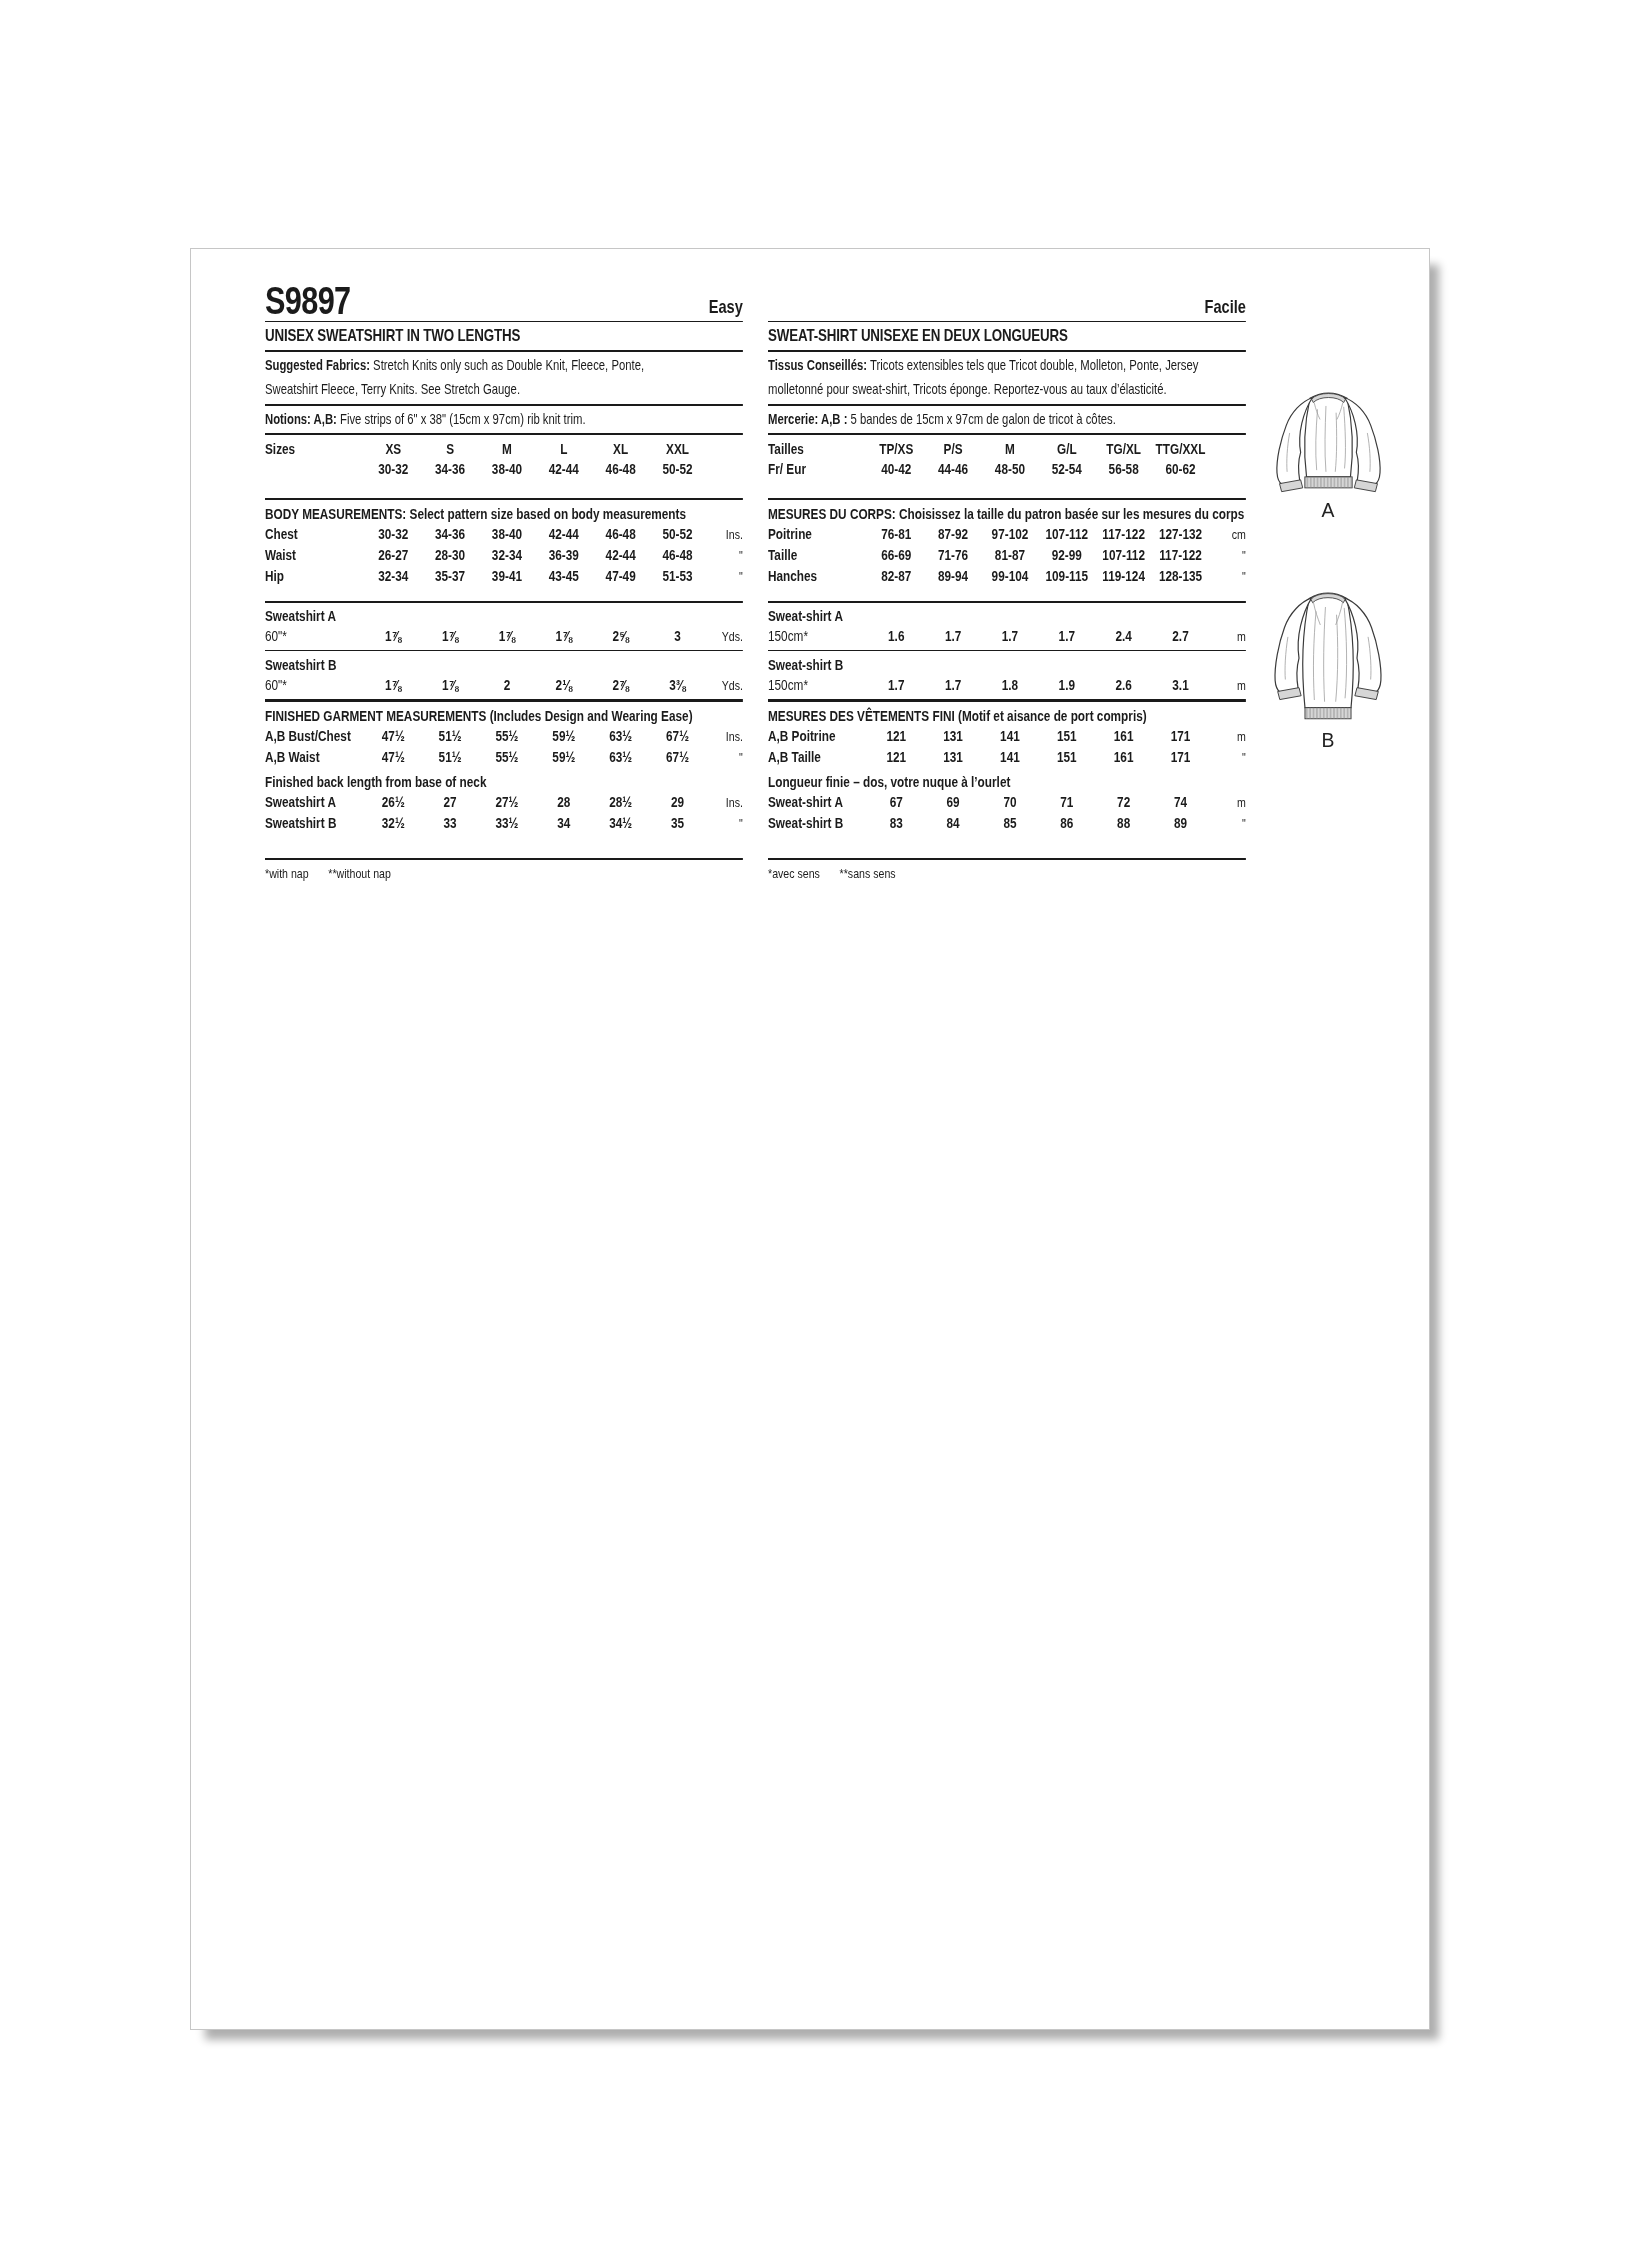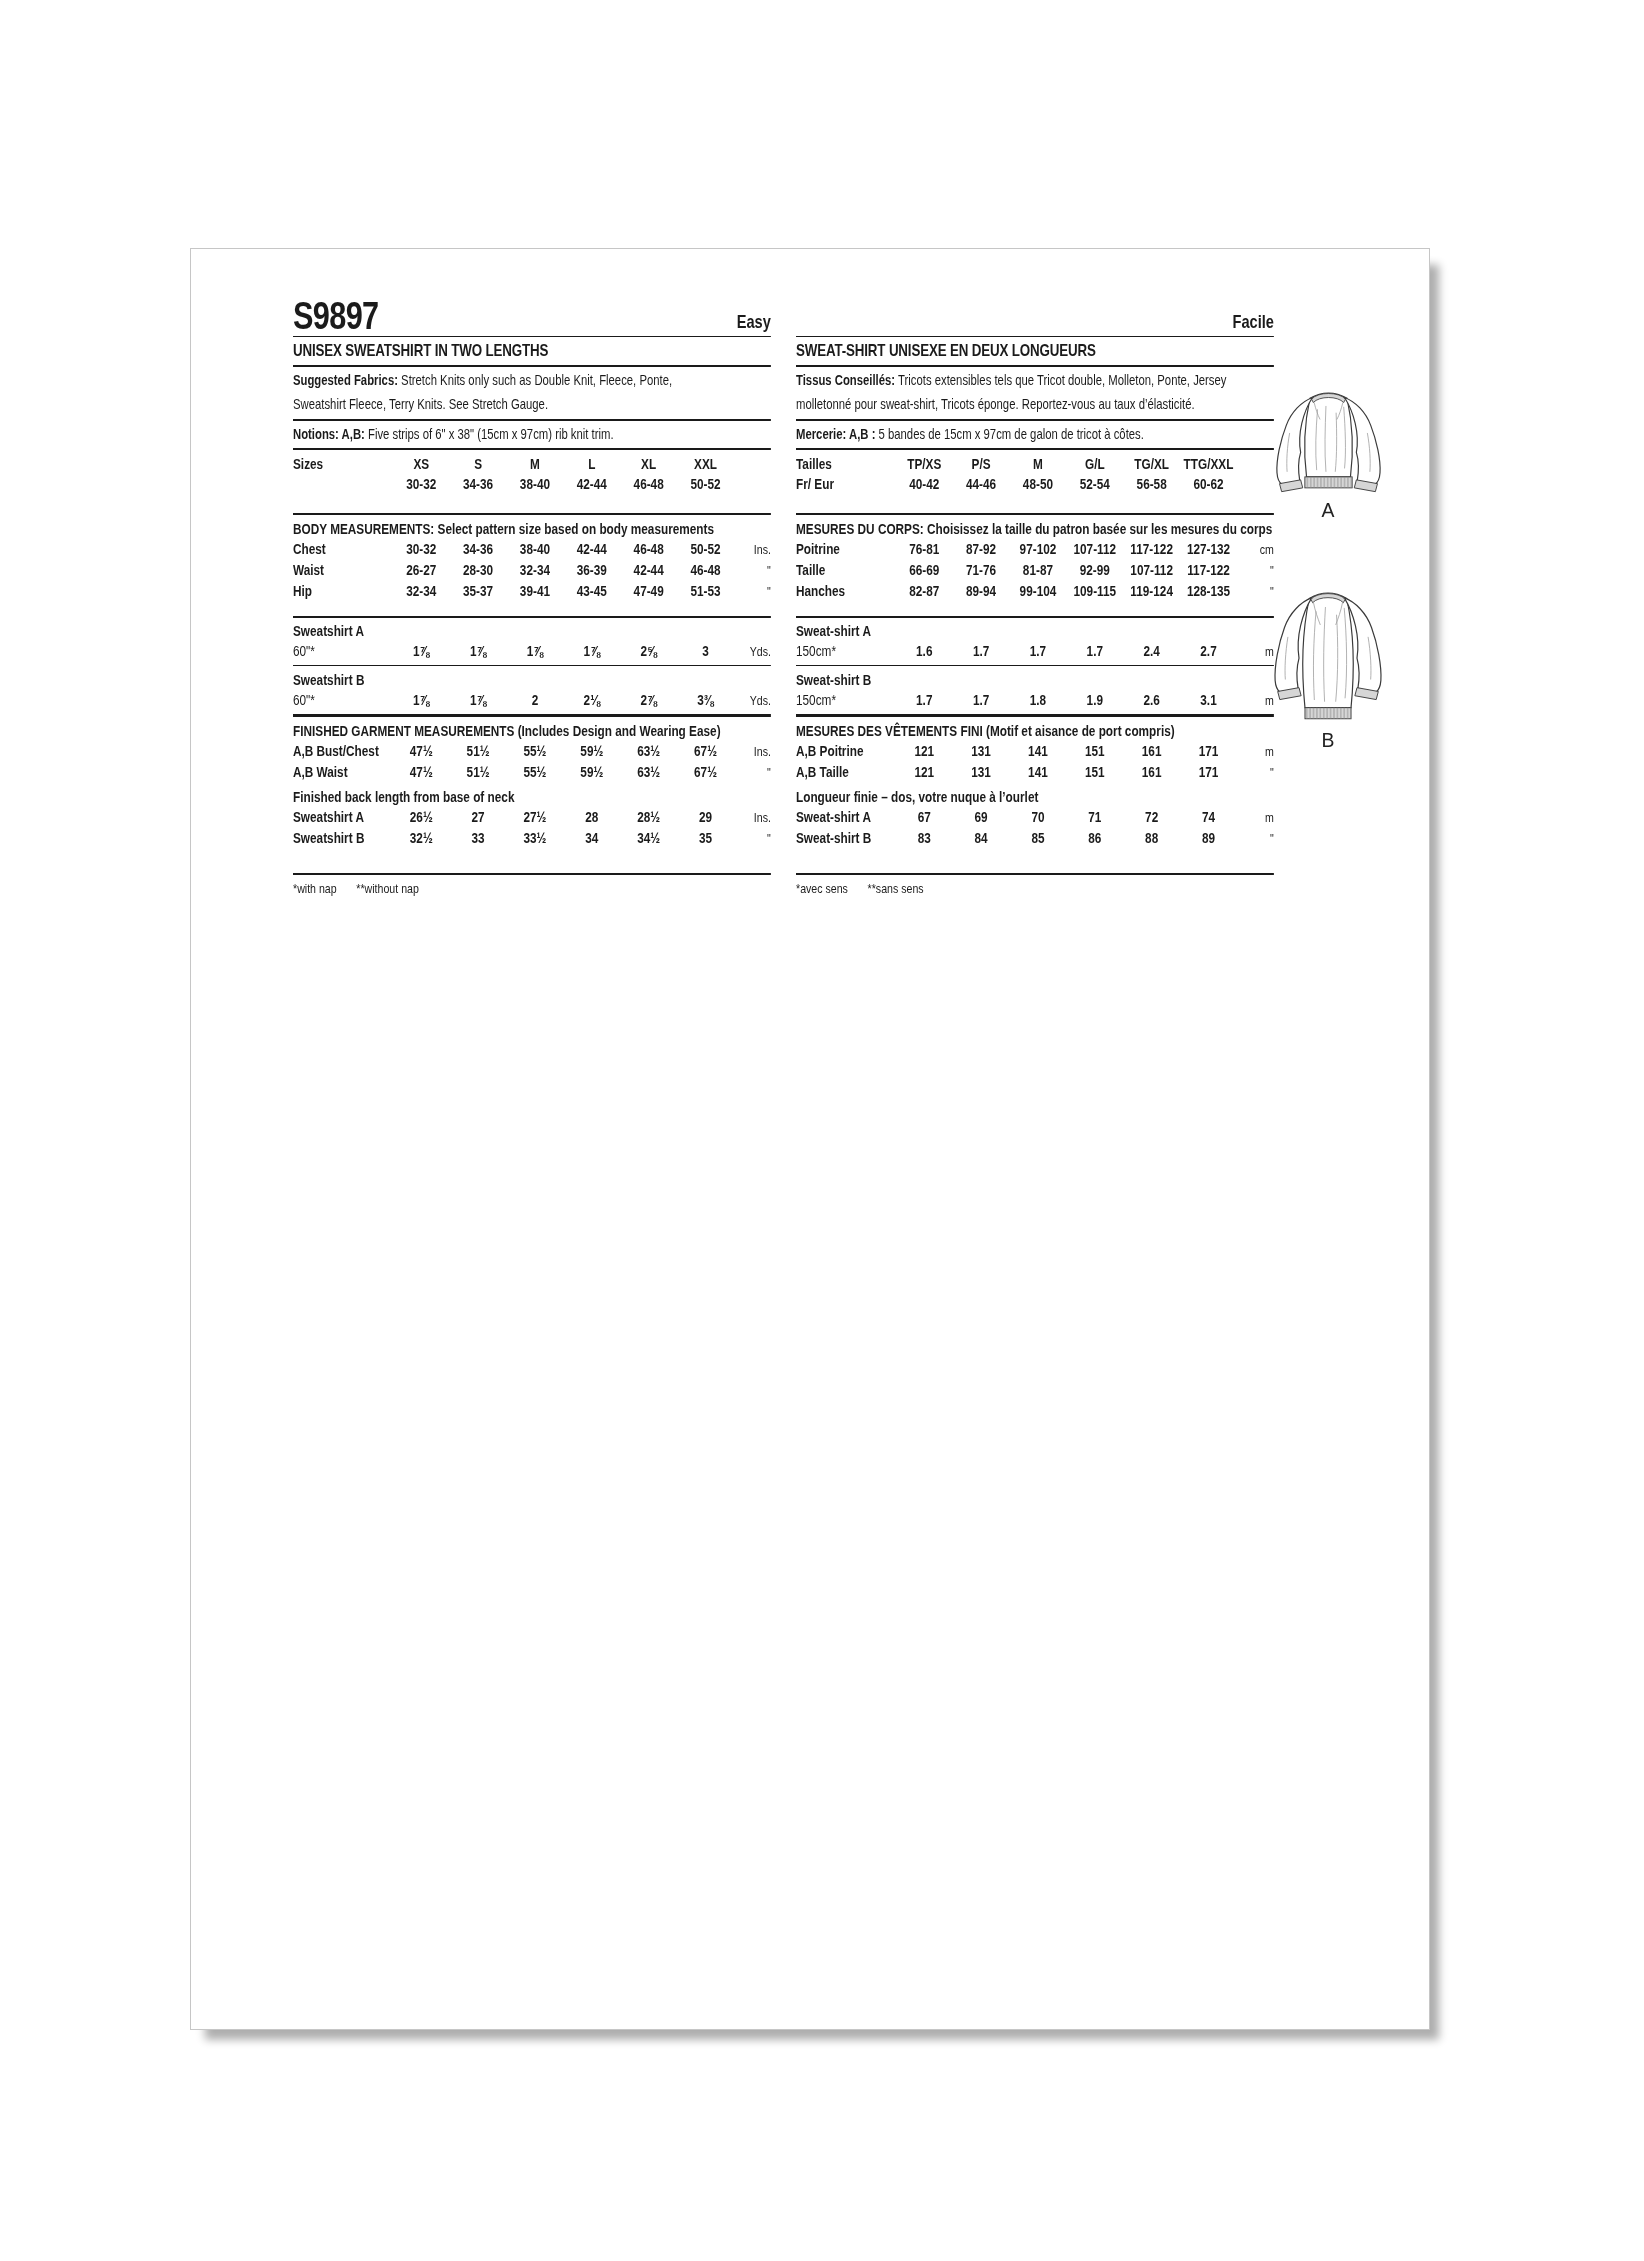--- a/index.html
+++ b/index.html
@@ -1,19 +1,19 @@
 <!DOCTYPE html>
 <html style="font-size:13.5px"><head>
 <meta charset="utf-8">
 <style>
   html,body{margin:0;padding:0;background:#ffffff;width:1644px;height:2261px;position:relative;
     font-family:"Liberation Sans","DejaVu Sans",sans-serif;color:#1b1b1b;}
   .sheet{position:absolute;left:190px;top:248px;width:1238px;height:1780px;background:#fff;
     border:0.8px solid #c6c6c6;box-shadow:12px 13.5px 8.5px -3.4px rgba(0,0,0,0.32);}
-  .content{position:absolute;left:74px;top:47px;margin-left:28px;}
+  .content{position:absolute;left:74px;top:32px;}
   .cols{display:flex;gap:25px;}
   .col{width:478px;}
   .colInner{width:608px;transform:scaleX(0.786);transform-origin:0 0;}
   .hdr{height:37px;display:flex;justify-content:space-between;align-items:flex-end;margin-bottom:2.5px;}
   .num{font-size:39px;font-weight:700;letter-spacing:-0.8px;line-height:34px;}
   .diff{font-size:18.6px;font-weight:700;line-height:22px;}
   .rule{height:1.7px;background:#1a1a1a;}
   .rule3{height:2.5px;background:#1a1a1a;}
   .title{font-size:17px;font-weight:700;line-height:18.6px;margin:5px 0 4.2px 0;letter-spacing:-0.2px;}
   .p{font-size:14.4px;line-height:21px;margin:3.4px 0;white-space:nowrap;}

